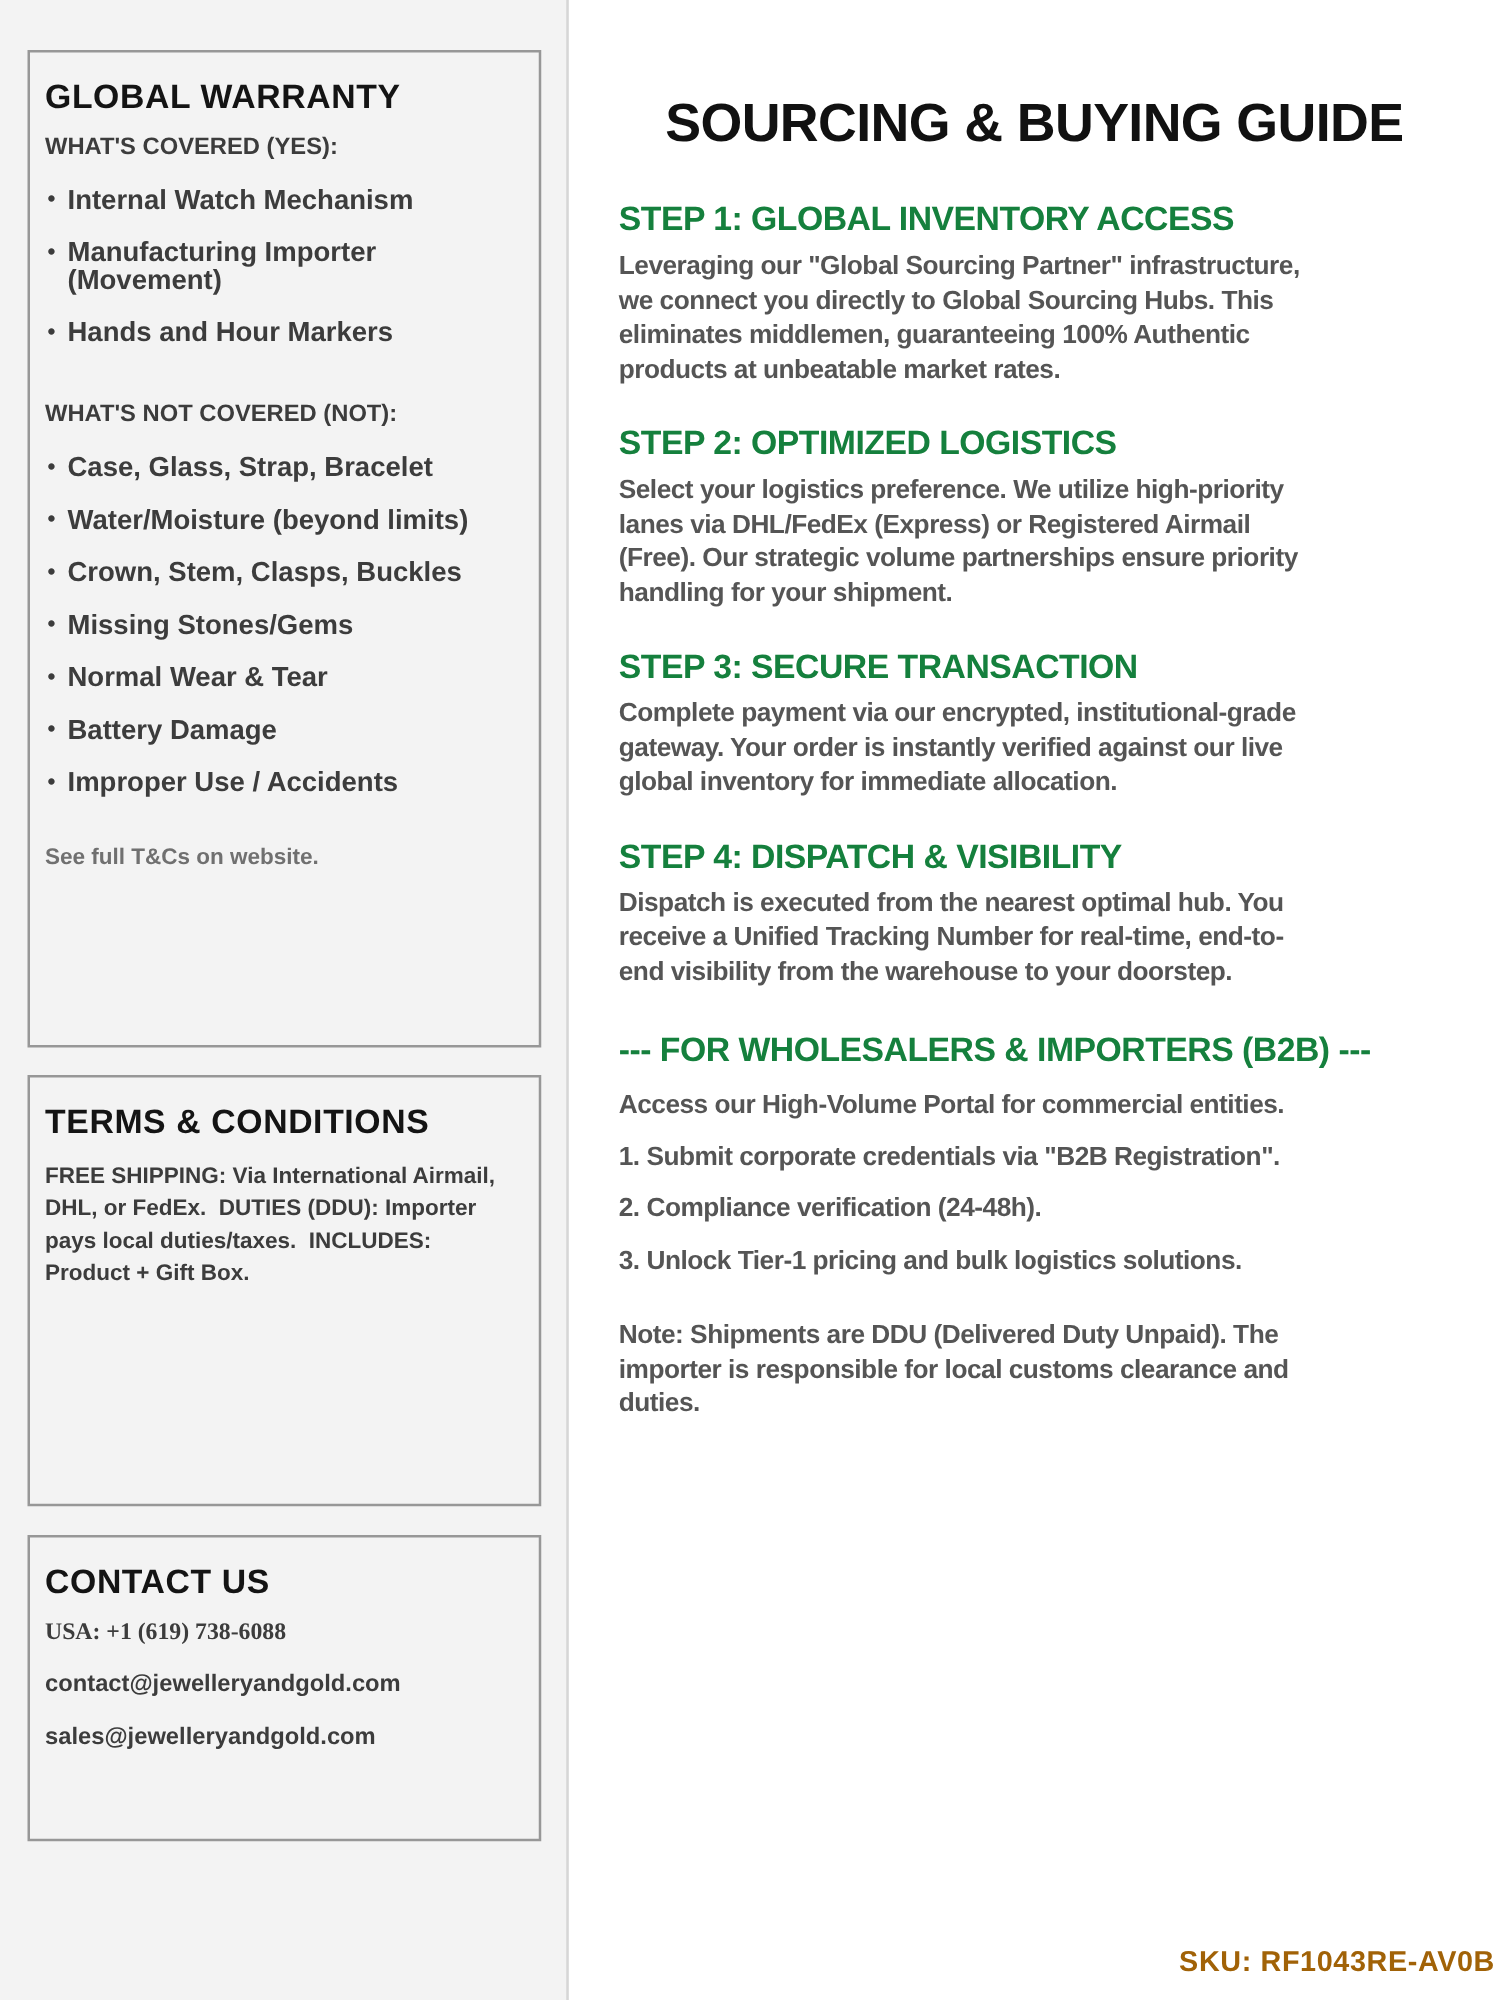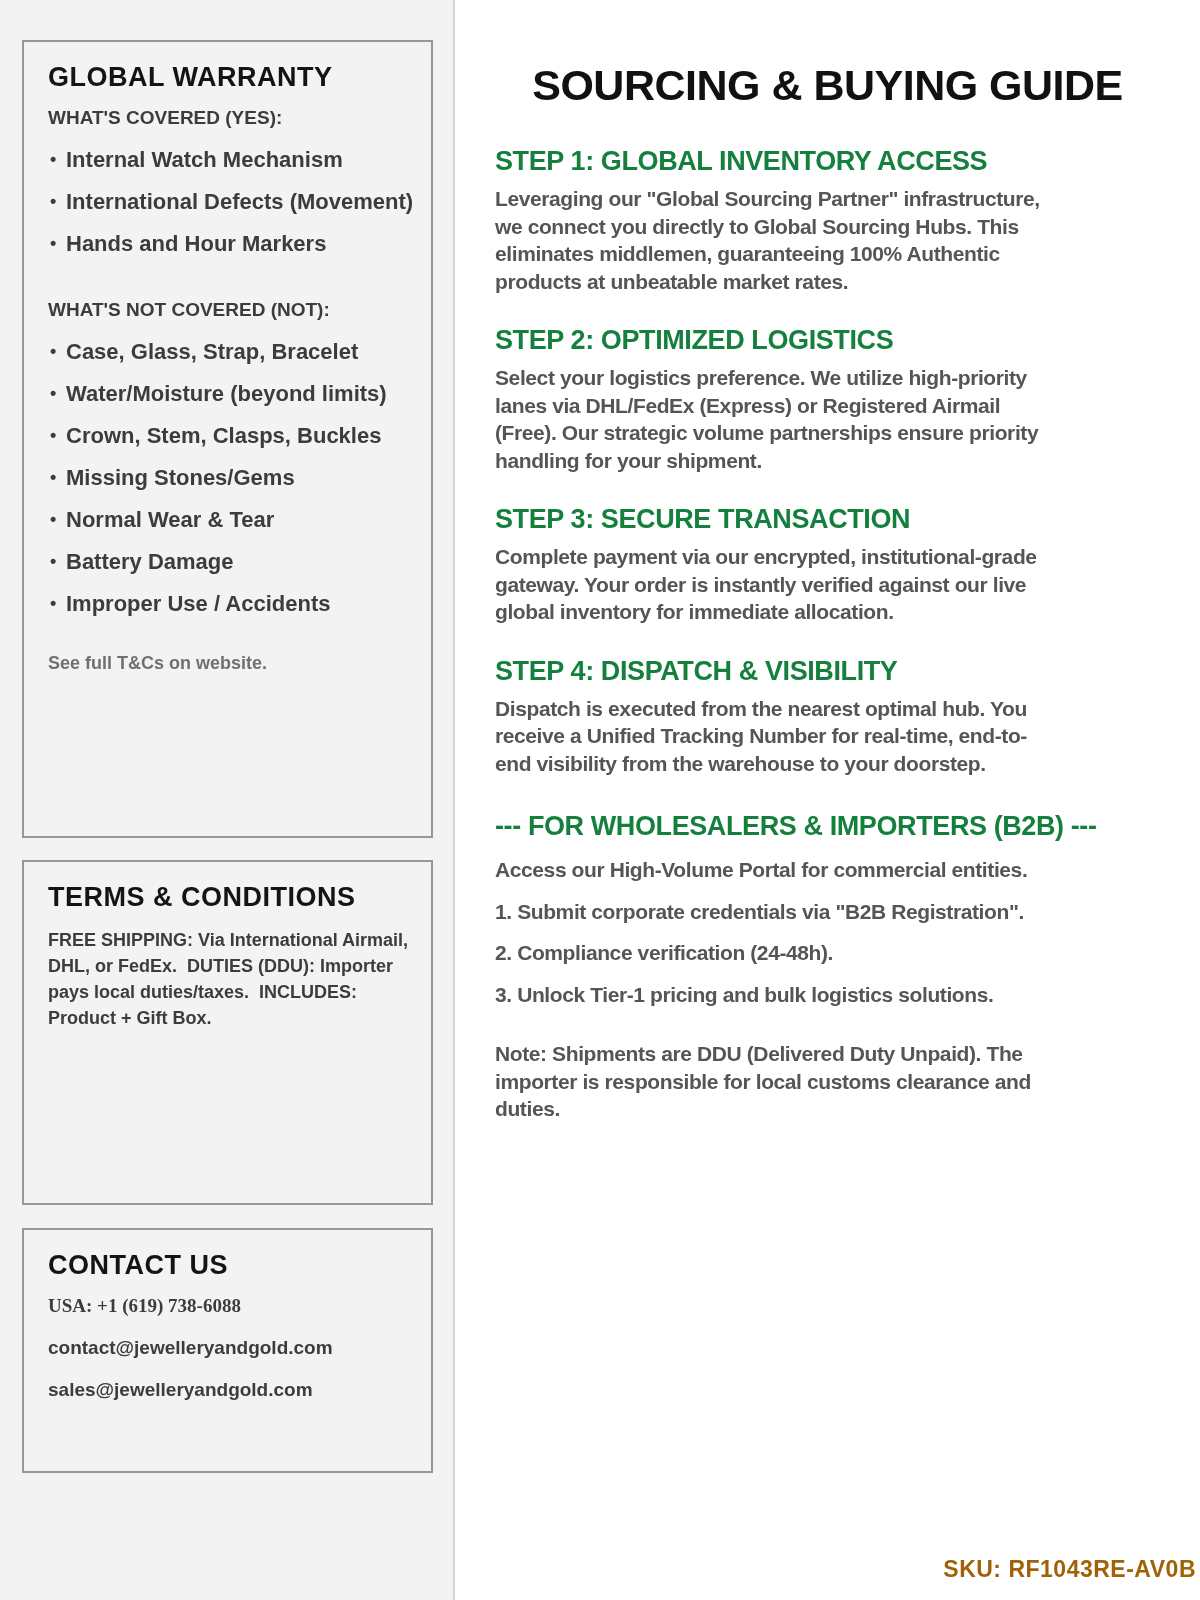--- a/index.html
+++ b/index.html
@@ -16,21 +16,21 @@
     width:455px;
     background:#f3f3f3;
     border-right:2px solid #d6d6d6;
     box-sizing:border-box;
   }
   .side-box{
     margin:0 20px 0 22px;
     border:2px solid #979797;
     background:#f3f3f3;
     box-sizing:border-box;
-    padding:20px 16px 16px 24px;
+    padding:20px 16px 16px 12px;
   }
   .box-warranty{margin-top:40px;min-height:798px;}
   .box-terms{margin-top:22px;min-height:345px;}
   .box-contact{margin-top:23px;min-height:245px;}
   .side-title{
     margin:0 0 14px 0;
     font-size:27px;font-weight:bold;color:#141414;
     letter-spacing:0.5px;
   }
   .side-subhead{
@@ -64,21 +64,21 @@
     white-space:pre-wrap;
   }
   .contact-line{
     margin:20px 0 0 0;
     font-size:19px;font-weight:bold;color:#3c3c3c;
   }
   .contact-line.first{margin-top:8px;font-family:Liberation Serif, serif;}
   
   .main{
     position:absolute;left:457px;top:0;right:0;bottom:0;
-    padding:3px 40px 0 38px;
+    padding:17px 40px 0 38px;
     box-sizing:border-box;
   }
   .cond{letter-spacing:-0.4px;}
   .main-title{
     margin:58px 0 0 0;
     text-align:center;
     font-size:43px;font-weight:bold;color:#111111;
     letter-spacing:-0.5px;
   }
   .step{margin-top:30px;}
@@ -107,21 +107,21 @@
 
 <div class="page">
 
   <aside class="sidebar">
 
     <section class="side-box box-warranty">
       <h2 class="side-title">GLOBAL WARRANTY</h2>
       <h3 class="side-subhead first">WHAT'S COVERED (YES):</h3>
       <ul class="bullet-list">
         <li>Internal Watch Mechanism</li>
-        <li>International Defects (Movement)</li>
+        <li>Manufacturing Importer (Movement)</li>
         <li>Hands and Hour Markers</li>
       </ul>
       <h3 class="side-subhead" style="margin-top:44px;">WHAT'S NOT COVERED (NOT):</h3>
       <ul class="bullet-list">
         <li>Case, Glass, Strap, Bracelet</li>
         <li>Water/Moisture (beyond limits)</li>
         <li>Crown, Stem, Clasps, Buckles</li>
         <li>Missing Stones/Gems</li>
         <li>Normal Wear &amp; Tear</li>
         <li>Battery Damage</li>

